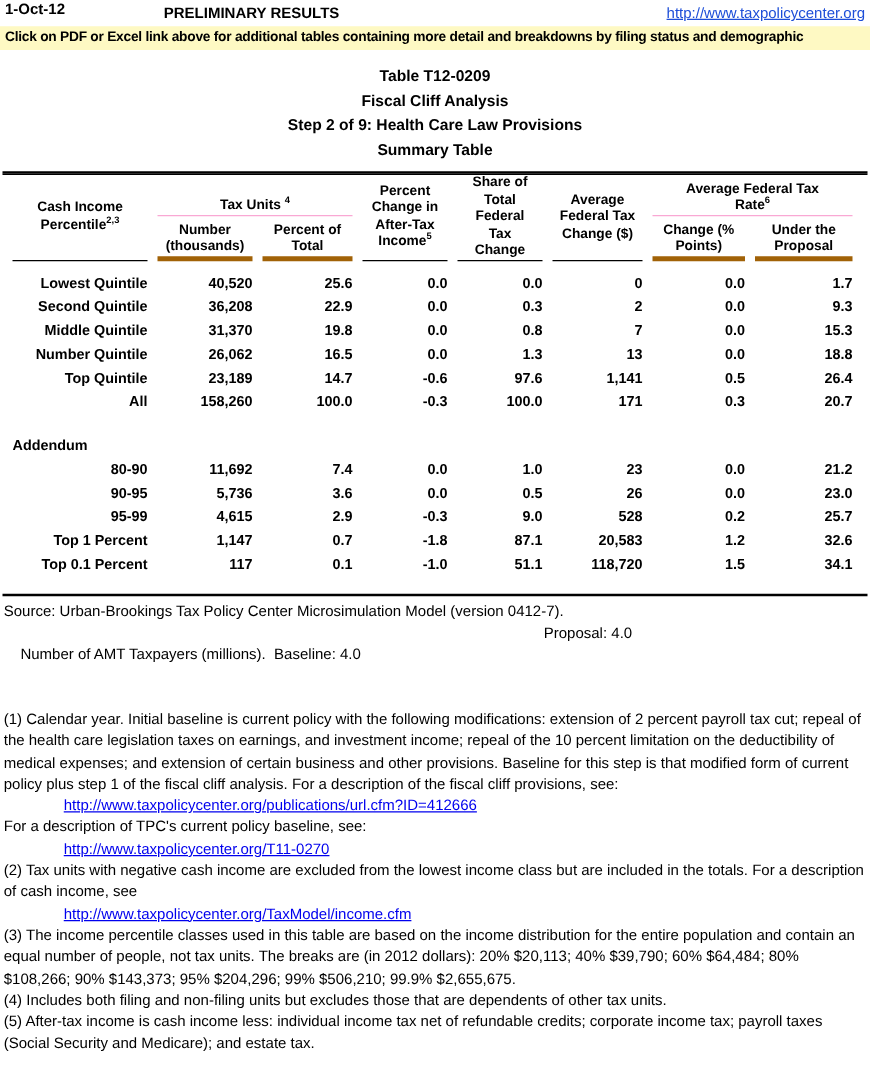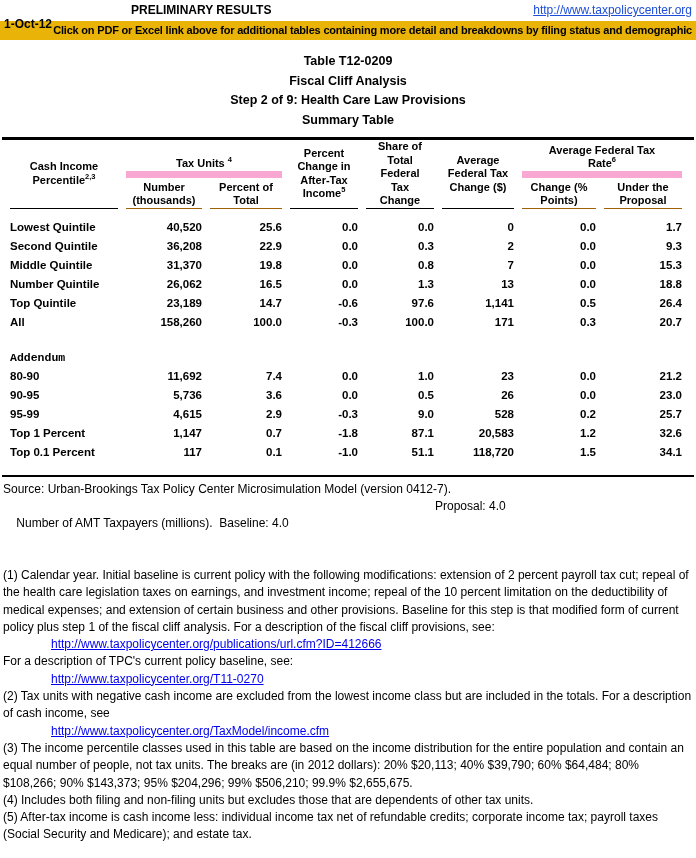--- a/index.html
+++ b/index.html
@@ -7,52 +7,52 @@
     width: 696px; height: 858px;
     background: #ffffff; color: #000000;
     font-family: "Liberation Sans", sans-serif;
     overflow: hidden;
   }
   
   .topbar {
     position: relative; height: 21px; padding: 3px 4px 0 4px;
     font-size: 12px; font-weight: 700;
   }
-  .topbar .date { position: absolute; left: 4px; top: 17px; }
+  .topbar .date { position: absolute; left: 4px; top: 0; }
   .topbar .prelim { position: absolute; left: 131px; top: 3px; }
   .topbar .site-link {
     position: absolute; right: 4px; top: 3px;
     color: #1d4ed8; font-weight: 400; text-decoration: underline; cursor: pointer;
   }
   
   .banner {
-    background: #eab308; height: 19px; line-height: 19px;
+    background: #fef9c3; height: 19px; line-height: 19px;
     font-size: 11px; font-weight: 700; letter-spacing: -0.2px;
-    padding: 0 4px; white-space: nowrap; text-align: right;
+    padding: 0 4px; white-space: nowrap;
   }
   
   .title-block { margin-top: 12px; text-align: center; font-weight: 700; font-size: 12.5px; line-height: 19.5px; }
   .title-block sup { font-size: 8px; }
   
   .rule-double { margin: 7px 2px 0 2px; height: 3px; border-top: 2px solid #000; border-bottom: 1px solid #000; }
   .rule-bottom { margin: 0 2px; border-top: 2px solid #000; }
   
   table.main {
     margin-left: 2px; border-collapse: separate; border-spacing: 8px 0;
     font-size: 11.5px; font-weight: 700; table-layout: fixed;
   }
   table.main th, table.main td { padding: 0; }
   thead th { font-size: 11px; line-height: 13.5px; text-align: center; font-weight: 700; white-space: pre-line; }
   thead th sup { font-size: 7.5px; line-height: 0; }
-  th.grp { vertical-align: bottom; border-bottom: 7px solid #f9a8d4; padding-bottom: 2px; text-align: center; }
+  th.grp { vertical-align: bottom; border-bottom: 1px solid #f9a8d4; padding-bottom: 2px; text-align: center; }
   th.span2 { vertical-align: middle; border-bottom: 1px solid #000; padding-bottom: 3px; }
-  th.sub { vertical-align: bottom; border-bottom: 1px solid #a16207; padding-bottom: 3px; padding-top: 4px; }
+  th.sub { vertical-align: bottom; border-bottom: 4px solid #a16207; padding-bottom: 3px; padding-top: 4px; }
   tbody td { line-height: 19px; text-align: right; padding-right: 3px; }
-  tbody td.lbl { text-align: left; white-space: nowrap; }
-  tbody td.addendum-lbl { text-align: left; padding-left: 0; font-family: Liberation Mono, monospace; }
+  tbody td.lbl { text-align: right; white-space: nowrap; }
+  tbody td.addendum-lbl { text-align: left; padding-left: 0; }
   tr.spacer-lg td { height: 16px; }
   tr.spacer-sm td { height: 13px; }
   tr.first-data td { padding-top: 9px; }
   
   .notes { margin-top: 4px; padding: 0 3px; font-size: 12px; line-height: 17.3px; }
   .notes p { white-space: pre-wrap; }
   .notes .amt { position: relative; }
   .notes .amt-right { position: absolute; left: 432px; top: 0; }
   .note-link { display: block; color: #0000EE; text-decoration: underline; cursor: pointer; width: fit-content; padding-left: 48px; }
 </style>

